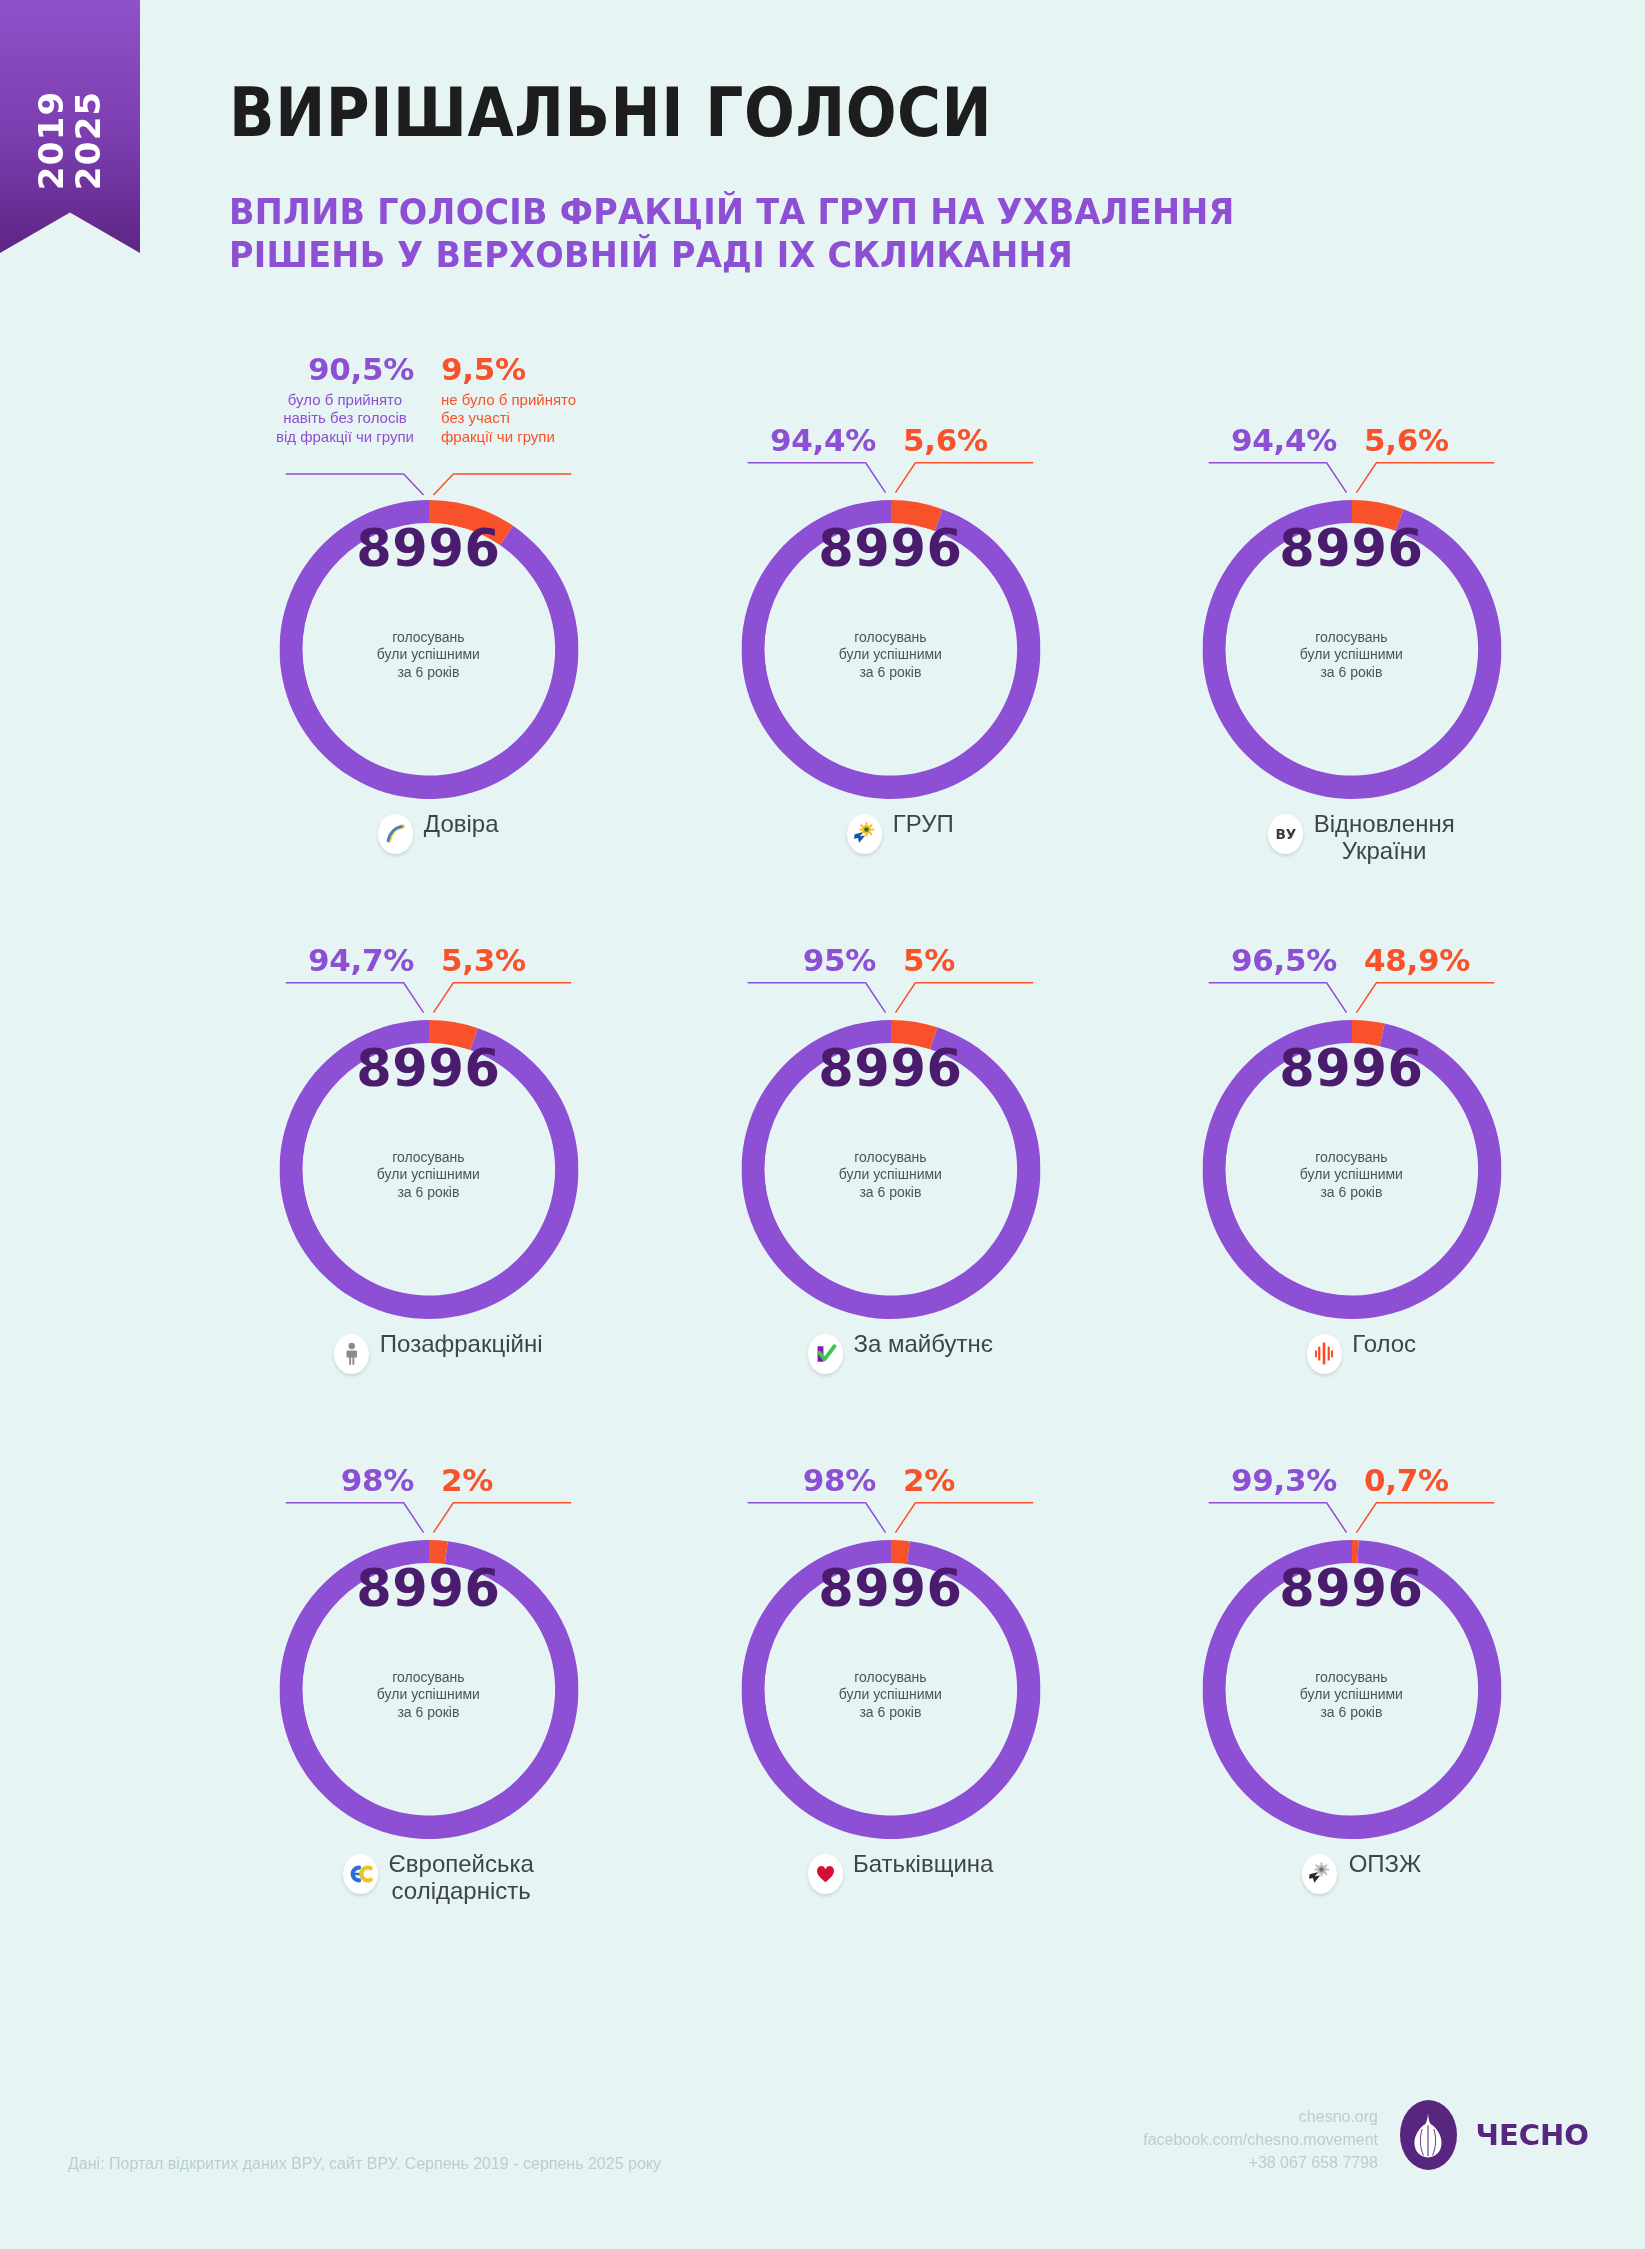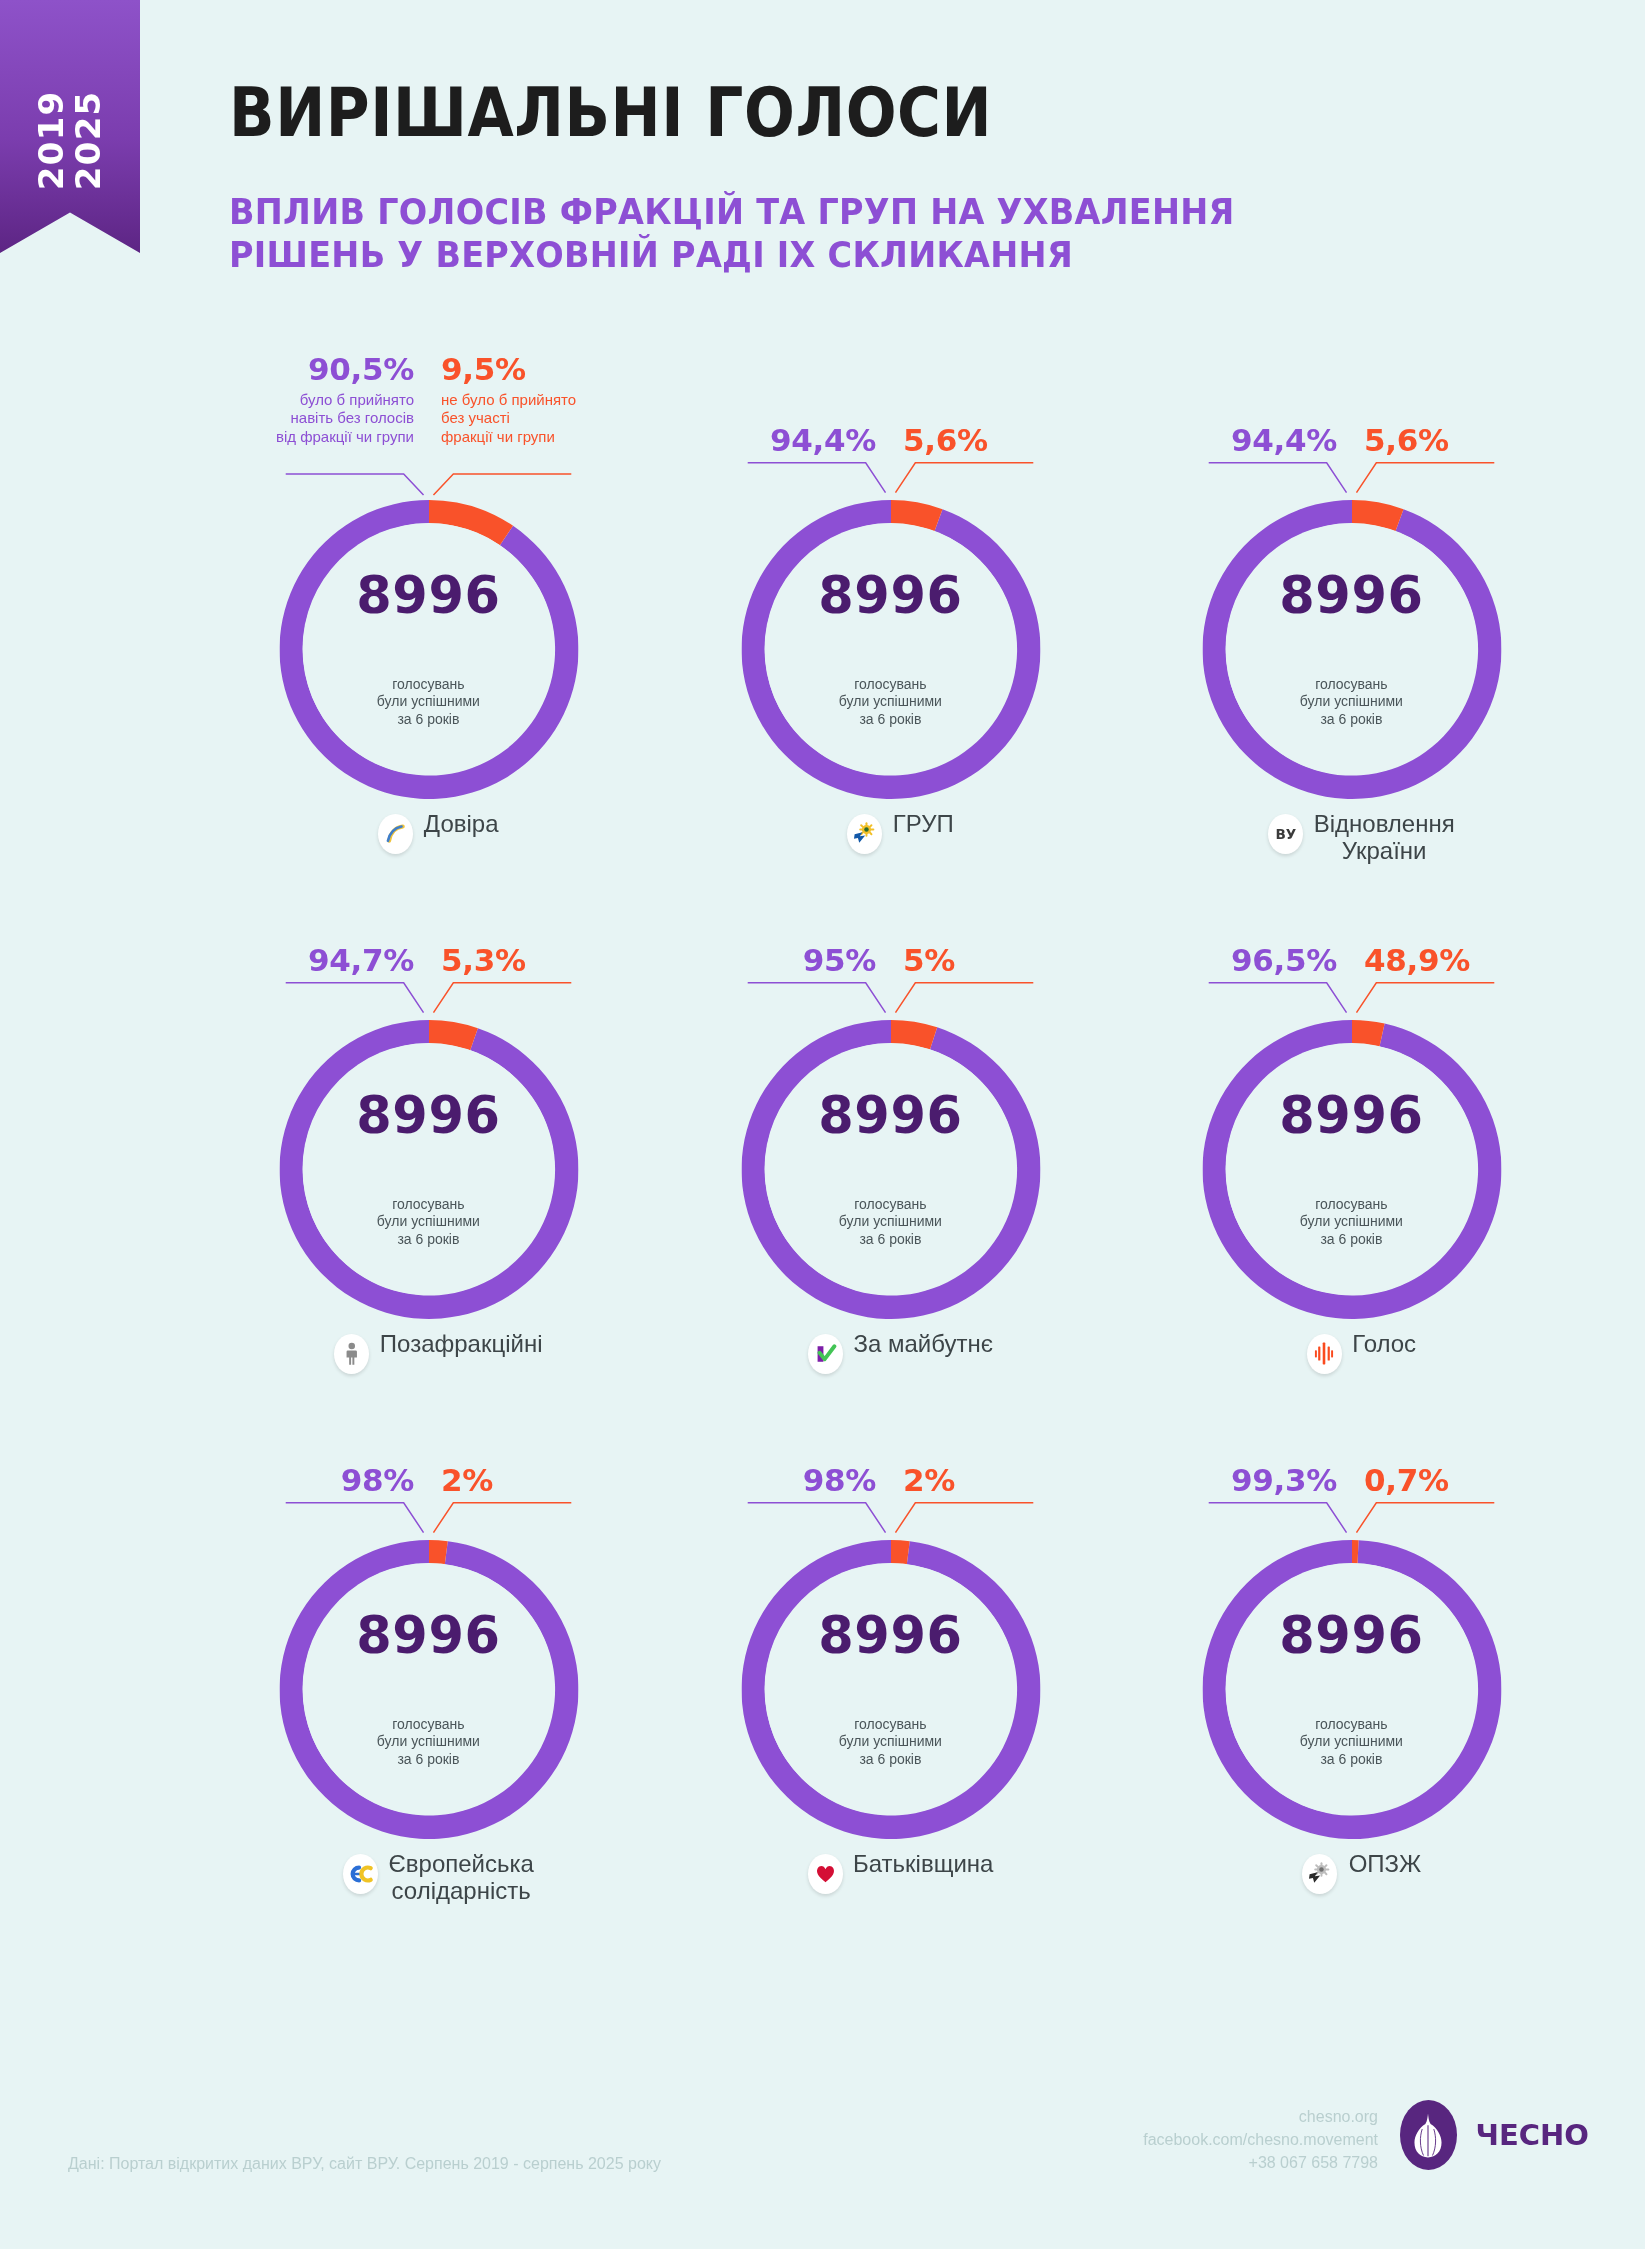--- a/index.html
+++ b/index.html
@@ -105,21 +105,21 @@
   .pct.left  { color: #8d4fd4; right: 255px; }
   .pct.right { color: #f9522a; left: 253px; }
 
   .sub {
     position: absolute;
     font-size: 15px;
     line-height: 1.22;
     white-space: nowrap;
     font-family: "Liberation Sans", sans-serif;
   }
-  .sub.left  { color: #8d4fd4; right: 255px; text-align: right; }
+  .sub.left  { color: #8d4fd4; right: 255px; text-align: center; }
   .sub.right { color: #f9522a; left: 253px; text-align: left; }
 
   .leader { position: absolute; left: 0; top: 0; width: 481px; height: 149px; pointer-events: none; }
 
   
   .donut-wrap {
     position: absolute;
     left: 50%;
     transform: translateX(-50%);
   }
@@ -131,21 +131,21 @@
   }
   .donut .hole {
     position: absolute;
     left: 23.4px; top: 23.4px;
     width: 252px; height: 252px;
     border-radius: 50%;
     background: #e7f4f4;
     display: flex;
     flex-direction: column;
     align-items: center;
-    justify-content: center;
+    justify-content: flex-start;
     gap: 48px;
   }
   .big-num {
     font-size: 51px;
     font-weight: bold;
     color: #4b1c6e;
     letter-spacing: 0.6px;
     line-height: 1;
     font-family: "DejaVu Sans", sans-serif;
   }

